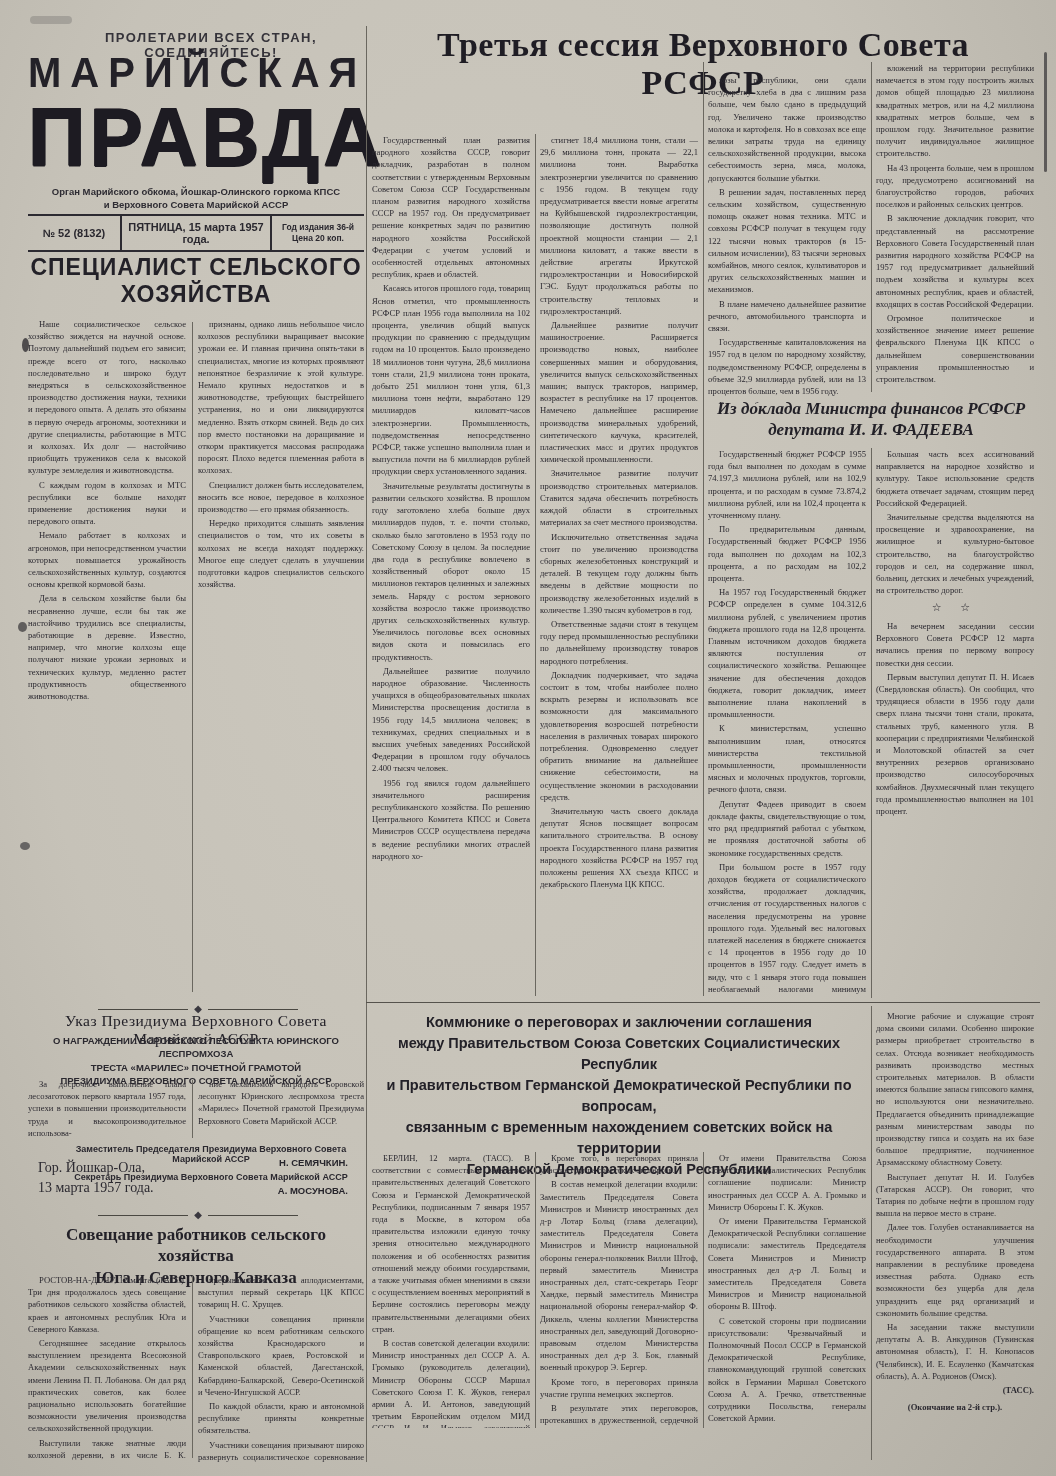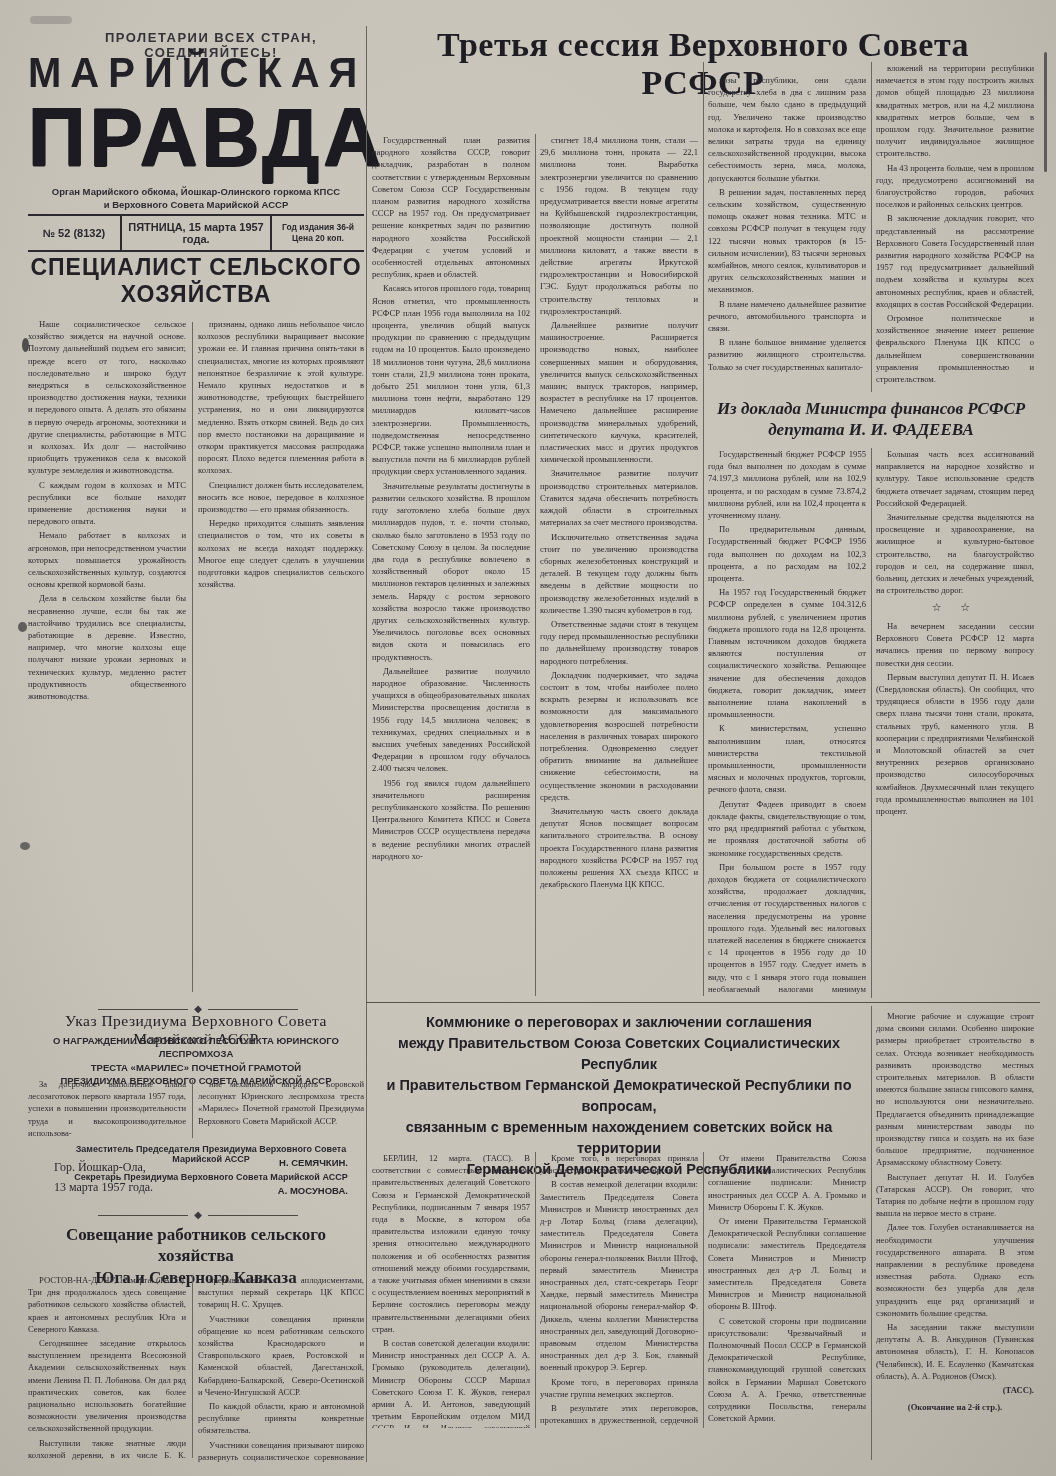--- a/index.html
+++ b/index.html
@@ -54,21 +54,21 @@
   .col{position:absolute;overflow:hidden;font-size:8.6px;line-height:1.42;
        text-align:justify;hyphens:auto;-webkit-hyphens:auto;color:#2b2930;}
   .col p{margin:0 0 2px 0;text-indent:11px;}
   .stars{text-align:center;font-size:11px;letter-spacing:8px;margin:4px 0;color:#2b2930;}
   .sig-role{position:absolute;left:58px;width:306px;text-align:center;
       font-family:"Liberation Sans","DejaVu Sans",sans-serif;font-weight:bold;
       font-size:9px;color:#2a282f;}
   .sig-name{position:absolute;left:58px;width:290px;text-align:right;
       font-family:"Liberation Sans","DejaVu Sans",sans-serif;font-weight:bold;
       font-size:9.5px;color:#26242b;}
-  .placedate{position:absolute;left:54px;font-size:12px;color:#2b2930;}
+  .placedate{position:absolute;left:38px;font-size:14px;color:#2b2930;}
   .ornament{position:absolute;display:flex;align-items:center;gap:6px;color:#3a383f;}
   .ornament .bar{height:1px;background:#4a4842;flex:1;}
   .ornament .gem{font-size:10px;line-height:1;}
   .tass{text-align:right;text-indent:0 !important;font-weight:bold;}
   .cont{text-align:center;text-indent:0 !important;font-weight:bold;margin-top:5px !important;}
   
   .noise{position:absolute;background:#1c1a20;border-radius:50%;}
 </style>
 </head>
 <body>
@@ -123,20 +123,21 @@
       <p>Значительное развитие получит производство строительных материалов. Ставится задача обеспечить потребность каждой области в строительных материалах за счет местного производства.</p>
       <p>Исключительно ответственная задача стоит по увеличению производства сборных железобетонных конструкций и деталей. В текущем году должны быть введены в действие мощности по производству железобетонных изделий в количестве 1.390 тысяч кубометров в год.</p>
       <p>Ответственные задачи стоят в текущем году перед промышленностью республики по дальнейшему производству товаров народного потребления.</p>
       <p>Докладчик подчеркивает, что задача состоит в том, чтобы наиболее полно вскрыть резервы и использовать все возможности для максимального удовлетворения возросшей потребности населения в различных товарах широкого потребления. Одновременно следует обратить внимание на дальнейшее снижение себестоимости, на осуществление экономии в расходовании средств.</p>
       <p>Значительную часть своего доклада депутат Яснов посвящает вопросам капитального строительства. В основу проекта Государственного плана развития народного хозяйства РСФСР на 1957 год положены решения XX съезда КПСС и декабрьского Пленума ЦК КПСС.</p>
     </div>
   <div class="col" style="left:708px;top:62px;width:158px;height:330px;margin-top:12px;">
       <p>хозы республики, они сдали государству хлеба в два с лишним раза больше, чем было сдано в предыдущий год. Увеличено также производство молока и картофеля. Но в совхозах все еще велики затраты труда на единицу сельскохозяйственной продукции, высока себестоимость зерна, мяса, молока, допускаются большие убытки.</p>
       <p>В решении задач, поставленных перед сельским хозяйством, существенную помощь окажет новая техника. МТС и совхозы РСФСР получат в текущем году 122 тысячи новых тракторов (в 15-сильном исчислении), 83 тысячи зерновых комбайнов, много сеялок, культиваторов и других сельскохозяйственных машин и механизмов.</p>
       <p>В плане намечено дальнейшее развитие речного, автомобильного транспорта и связи.</p>
+      <p>Государственные капиталовложения на 1957 год в целом по народному хозяйству, подведомственному РСФСР, определены в объеме 32,9 миллиарда рублей, или на 13 процентов больше, чем в 1956 году.</p>
       <p>В плане большое внимание уделяется развитию жилищного строительства. Только за счет государственных капитало-</p>
     </div>
   <div class="col" style="left:876px;top:62px;width:158px;height:330px;">
       <p>вложений на территории республики намечается в этом году построить жилых домов общей площадью 23 миллиона квадратных метров, или на 4,2 миллиона квадратных метров больше, чем в прошлом году. Значительное развитие получит индивидуальное жилищное строительство.</p>
       <p>На 43 процента больше, чем в прошлом году, предусмотрено ассигнований на благоустройство городов, рабочих поселков и районных сельских центров.</p>
       <p>В заключение докладчик говорит, что представленный на рассмотрение Верховного Совета Государственный план развития народного хозяйства РСФСР на 1957 год предусматривает дальнейший подъем хозяйства и культуры всех автономных республик, краев и областей, входящих в состав Российской Федерации.</p>
       <p>Огромное политическое и хозяйственное значение имеет решение февральского Пленума ЦК КПСС о дальнейшем совершенствовании управления промышленностью и строительством.</p>
     </div>
 
   <div class="abs kicker fadeev">

